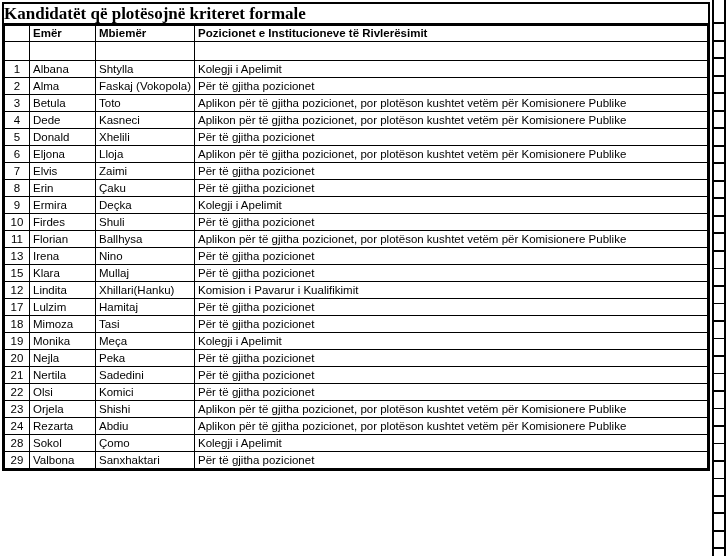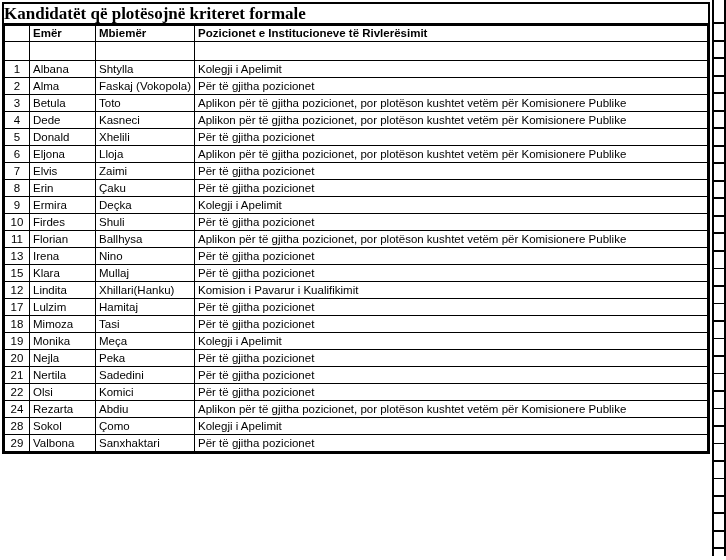--- a/index.html
+++ b/index.html
@@ -221,20 +221,26 @@
             <td class="col-last">Sadedini</td>
             <td class="col-position">Për të gjitha pozicionet</td>
           </tr>
           <tr>
             <td class="col-n">22</td>
             <td class="col-first">Olsi</td>
             <td class="col-last">Komici</td>
             <td class="col-position">Për të gjitha pozicionet</td>
           </tr>
           <tr>
+            <td class="col-n">23</td>
+            <td class="col-first">Orjela</td>
+            <td class="col-last">Shishi</td>
+            <td class="col-position">Aplikon për të gjitha pozicionet, por plotëson kushtet vetëm për Komisionere Publike</td>
+          </tr>
+          <tr>
             <td class="col-n">24</td>
             <td class="col-first">Rezarta</td>
             <td class="col-last">Abdiu</td>
             <td class="col-position">Aplikon për të gjitha pozicionet, por plotëson kushtet vetëm për Komisionere Publike</td>
           </tr>
           <tr>
             <td class="col-n">28</td>
             <td class="col-first">Sokol</td>
             <td class="col-last">Çomo</td>
             <td class="col-position">Kolegji i Apelimit</td>

